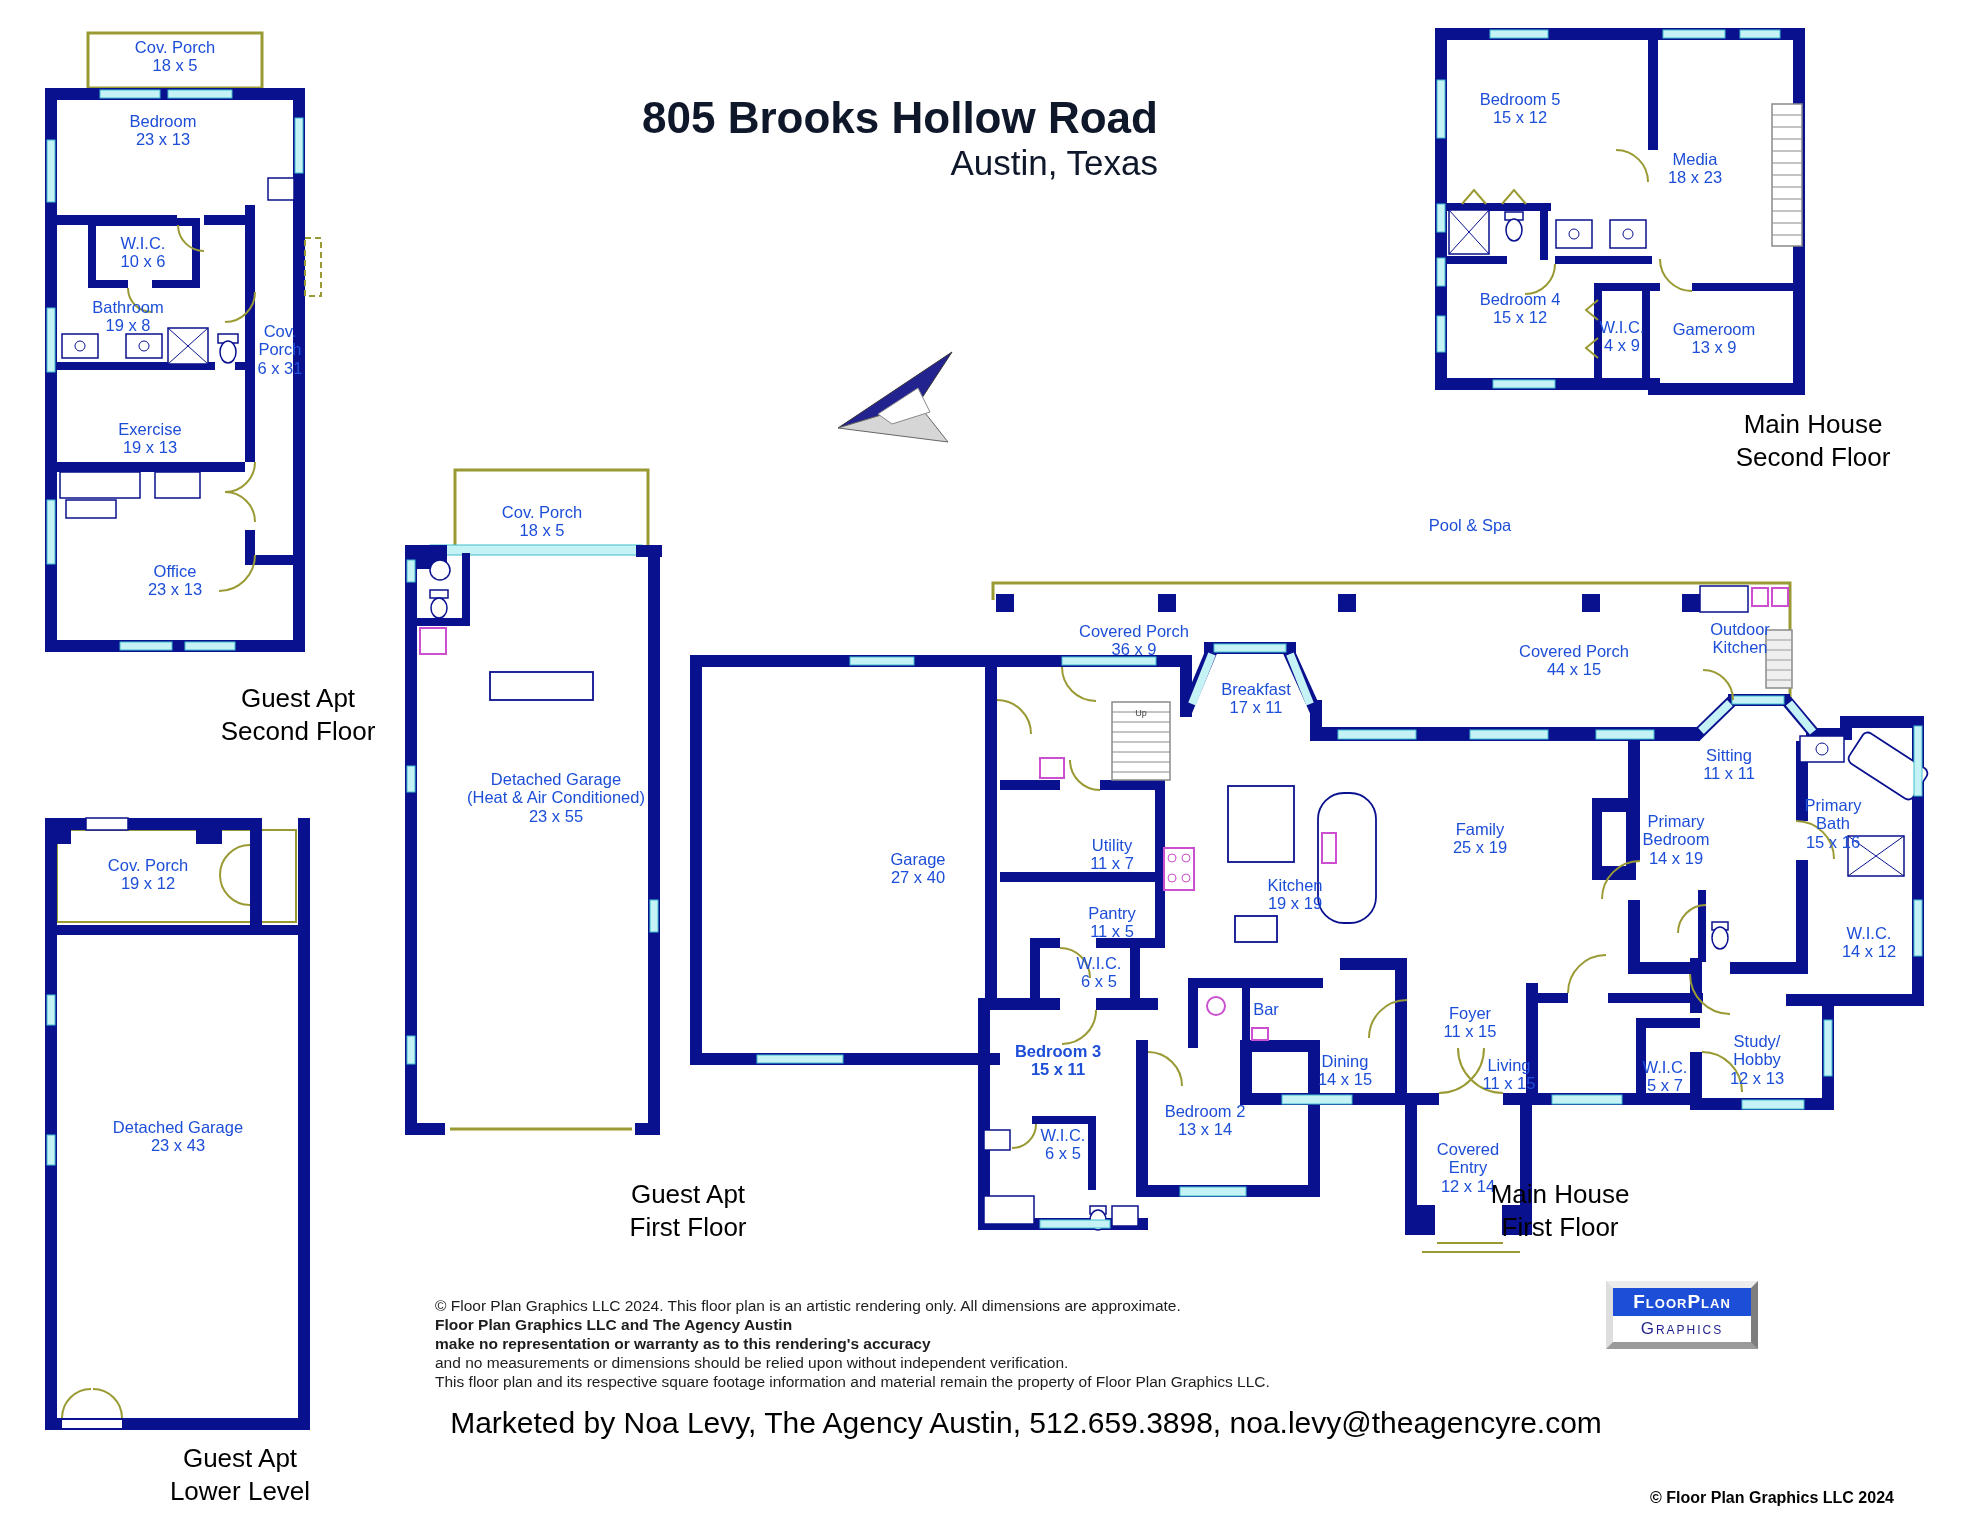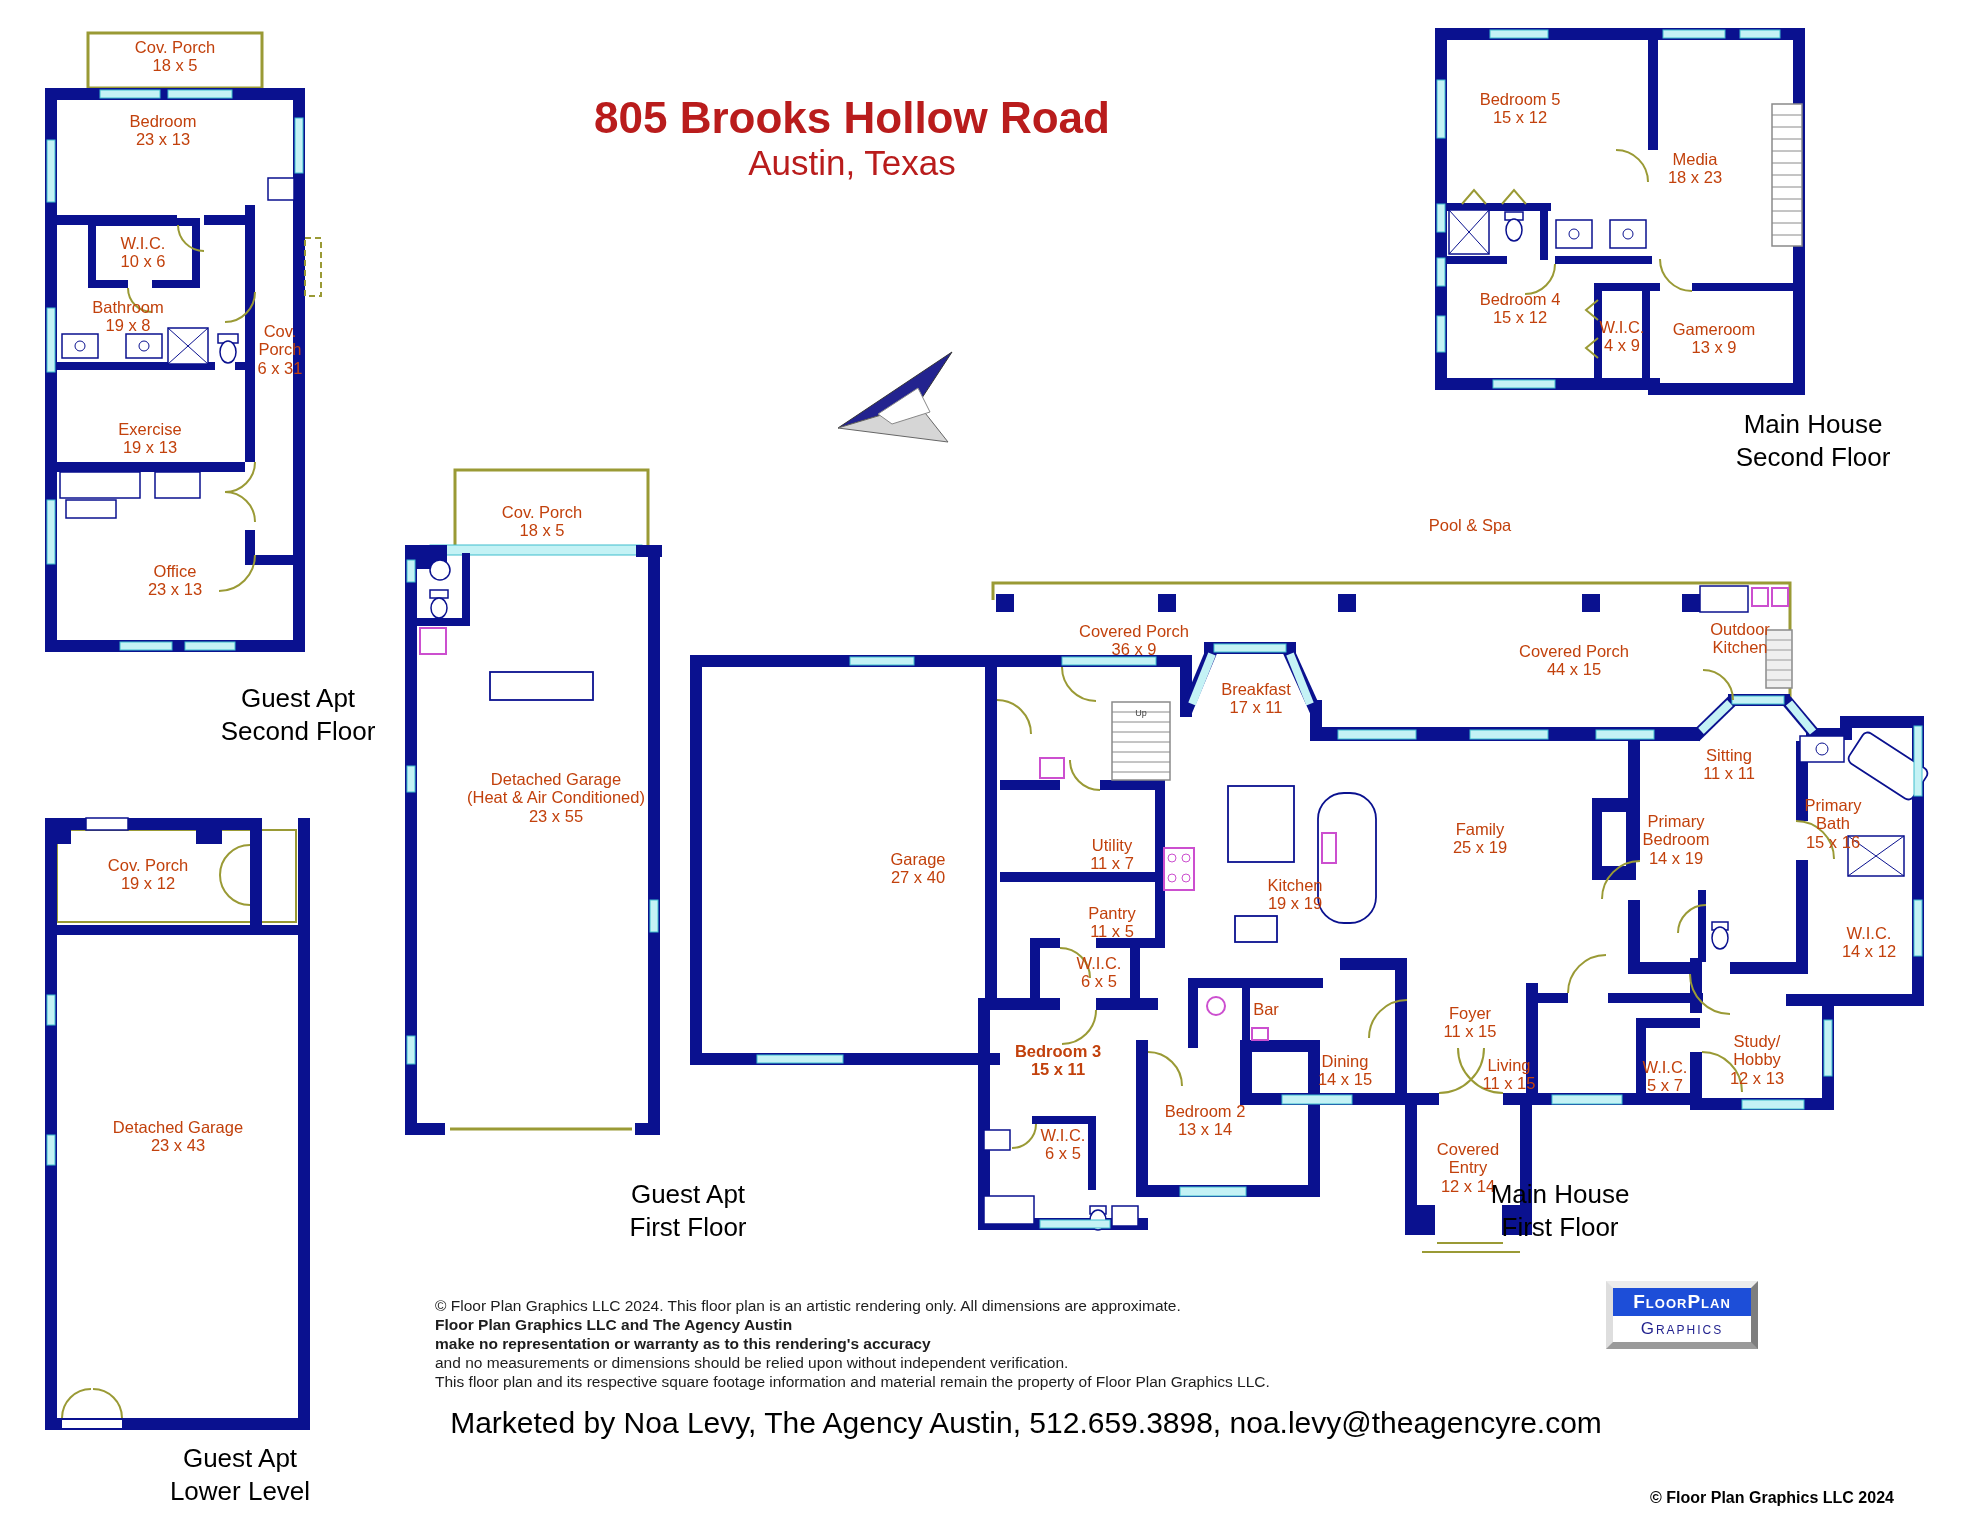--- a/index.html
+++ b/index.html
@@ -1,25 +1,25 @@
 <!DOCTYPE html>
 <html><head>
 <meta charset="utf-8">
 <style>
   html,body{margin:0;padding:0;background:#fff;}
   #canvas{position:relative;width:1988px;height:1536px;background:#ffffff;overflow:hidden;
           font-family:"Liberation Sans",sans-serif;}
   svg{position:absolute;left:0;top:0;}
   .lbl{position:absolute;transform:translateX(-50%);text-align:center;
        font-family:"Liberation Sans",sans-serif;font-size:16.5px;line-height:1.12;
-       color:#c2410c;width:120px;}
+       color:#1d4ed8;width:120px;}
   .lbl span{display:block;}
   .flabel{font-size:26px;color:#000;line-height:1.25;width:180px;}
   .onef{width:auto;white-space:nowrap;}
-  .title{position:absolute;left:852px;transform:translateX(-50%);text-align:center;color:#b91c1c;}
+  .title{position:absolute;left:900px;transform:translateX(-50%);text-align:right;color:#0f172a;}
   .title .t1{display:block;font-size:44px;font-weight:bold;line-height:1.0;}
   .title .t2{display:block;font-size:35px;line-height:1.3;}
   .tiny{font-size:9px;width:30px;color:#444;}
   #disclaimer{position:absolute;left:435px;top:1297px;font-size:15.5px;line-height:1.22;color:#1d1d1d;}
   #disclaimer span{display:block;}
   #disclaimer .b{font-weight:bold;}
   .mkt{position:absolute;left:1026px;transform:translateX(-50%);font-size:30px;color:#000;white-space:nowrap;}
   #logo{position:absolute;left:1606px;top:1281px;width:152px;height:68px;box-sizing:border-box;
         border:7px solid;border-color:#ececec #7e7e7e #9a9a9a #dedede;background:#fff;}
   #logo .lt{height:28px;background:#1d4ed8;color:#fff;font-weight:bold;font-size:19px;

